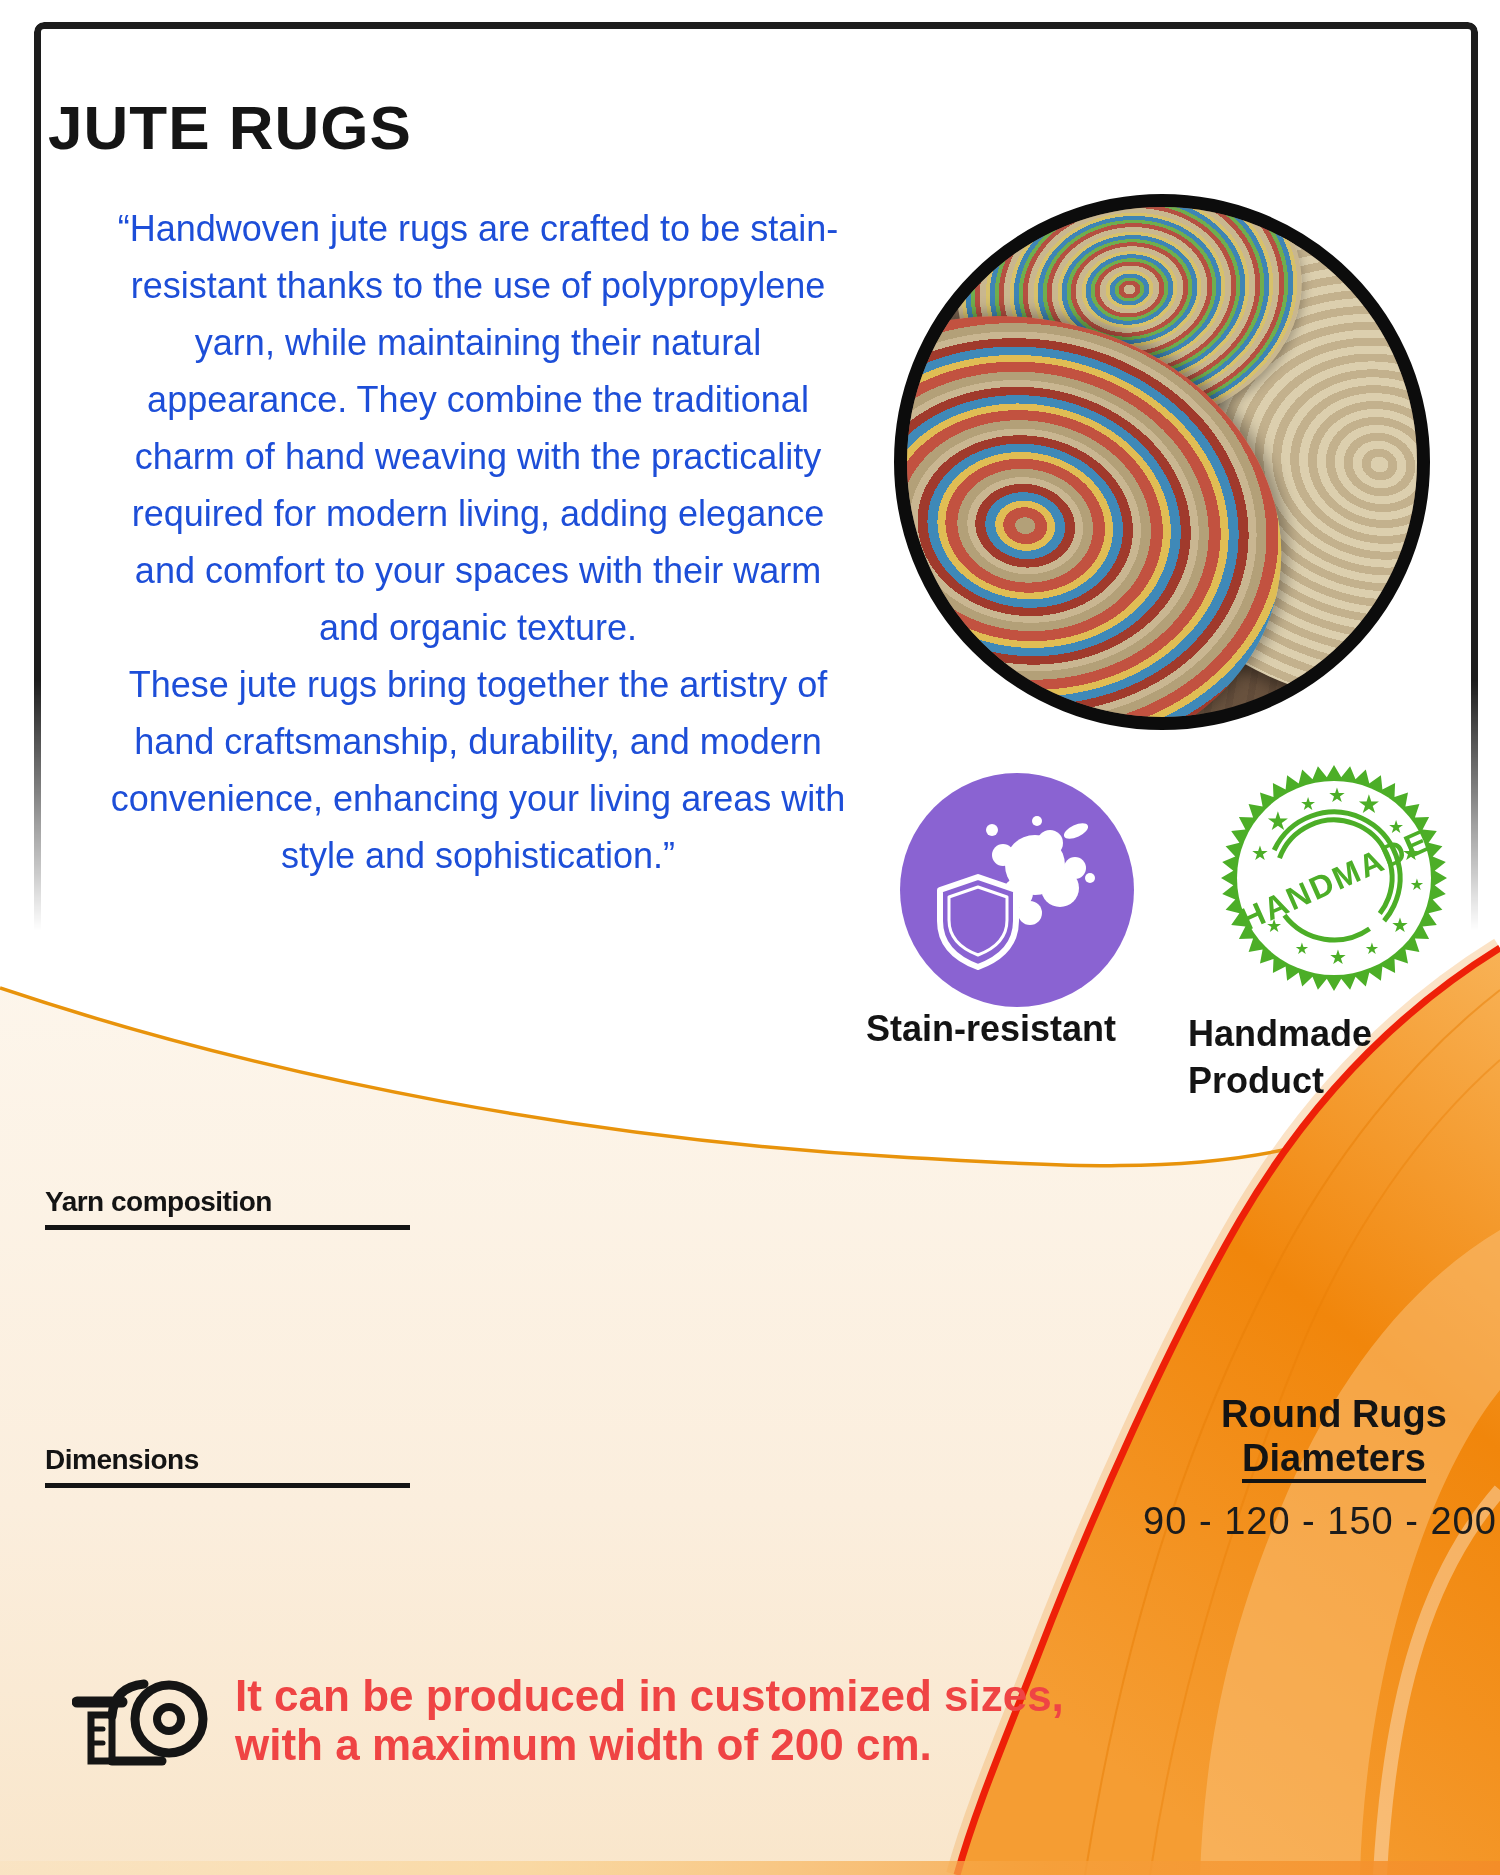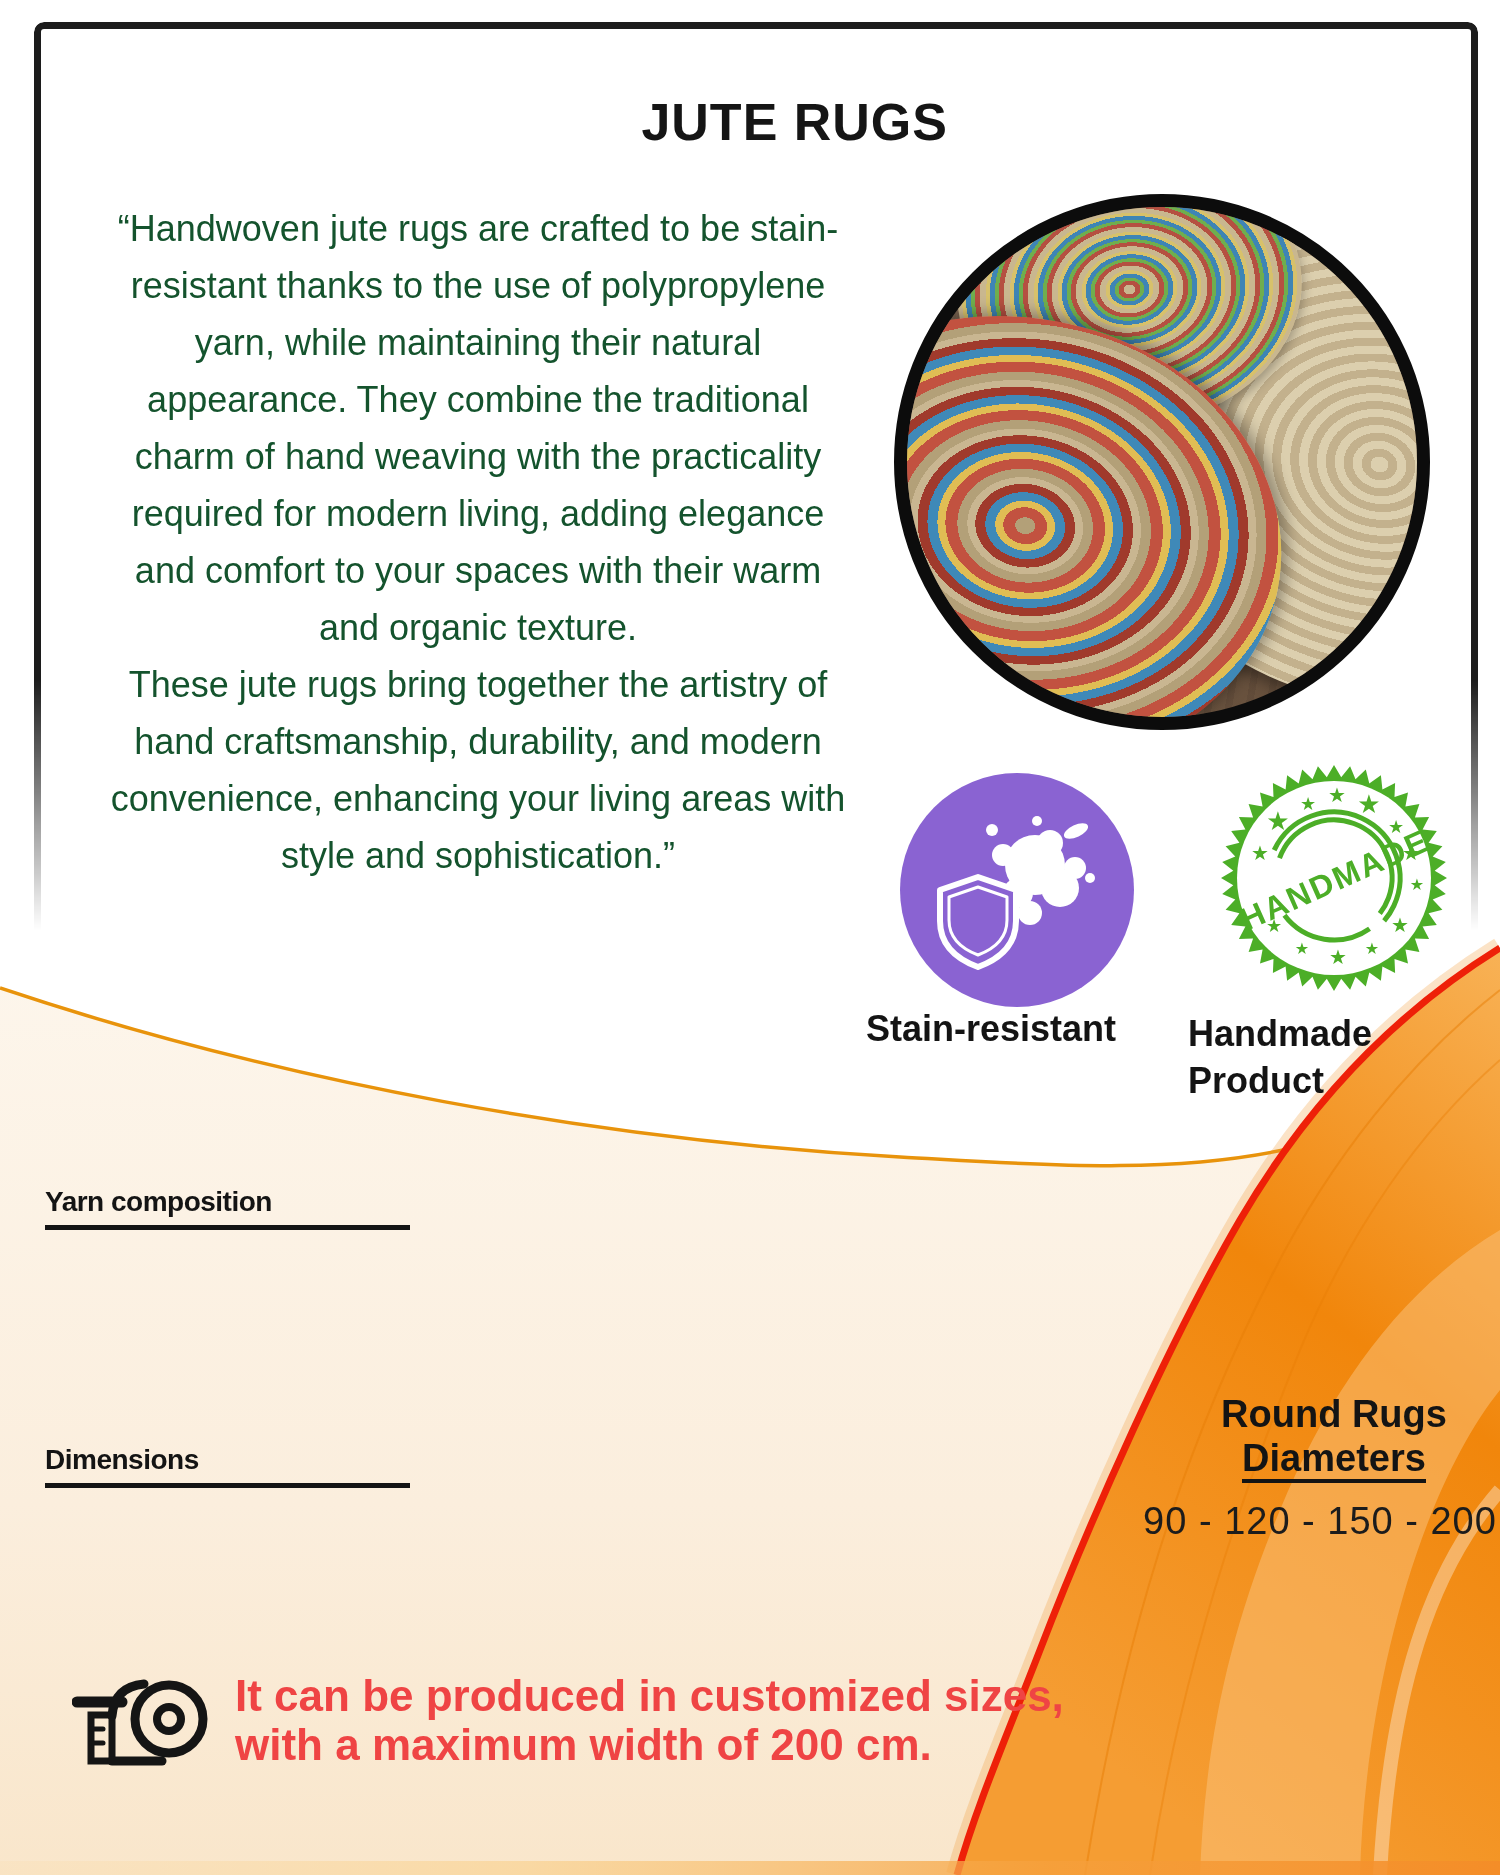--- a/index.html
+++ b/index.html
@@ -6,24 +6,24 @@
   #poster{position:relative;width:1500px;height:1875px;background:#ffffff;overflow:hidden;
           font-family:"Liberation Sans", sans-serif;color:#1b1b1b;}
 
   
   .card{position:absolute;left:34px;top:22px;width:1444px;height:1195px;background:#ffffff;z-index:1;}
   .card-border{position:absolute;inset:0;border:7px solid #1c1c1c;border-radius:10px;
     -webkit-mask-image:linear-gradient(to bottom,#000 55%,transparent 76%);
             mask-image:linear-gradient(to bottom,#000 55%,transparent 76%);}
 
   
-  .title{position:absolute;left:48px;top:92px;width:900px;text-align:right;
-         font-size:52px;font-weight:bold;letter-spacing:1px;color:#151515;z-index:3;}
+  .title{position:absolute;left:48px;top:92px;width:900px;text-align:left;
+         font-size:62px;font-weight:bold;letter-spacing:1px;color:#151515;z-index:3;}
   .desc{position:absolute;left:48px;top:200px;width:860px;text-align:center;white-space:pre-line;
-        font-size:36px;line-height:57px;color:#14532d;z-index:3;}
+        font-size:36px;line-height:57px;color:#1d4ed8;z-index:3;}
 
   
   .photo{position:absolute;left:894px;top:194px;width:536px;height:536px;box-sizing:border-box;
          border:13px solid #0c0c0c;border-radius:50%;overflow:hidden;z-index:3;
          background:
            repeating-linear-gradient(100deg, rgba(0,0,0,.07) 0 7px, rgba(255,255,255,0) 7px 20px),
            linear-gradient(100deg,#8d7560 0%,#7a614b 35%,#6b5440 65%,#5d4734 100%);}
   .rug{position:absolute;border-radius:50%;}
   .rug-beige{left:200px;top:20px;width:545px;height:475px;transform:rotate(15deg);
      background:repeating-radial-gradient(ellipse 50% 50% at 50% 50%, #dccfae 0 9px, #c3b18d 9px 18px);

